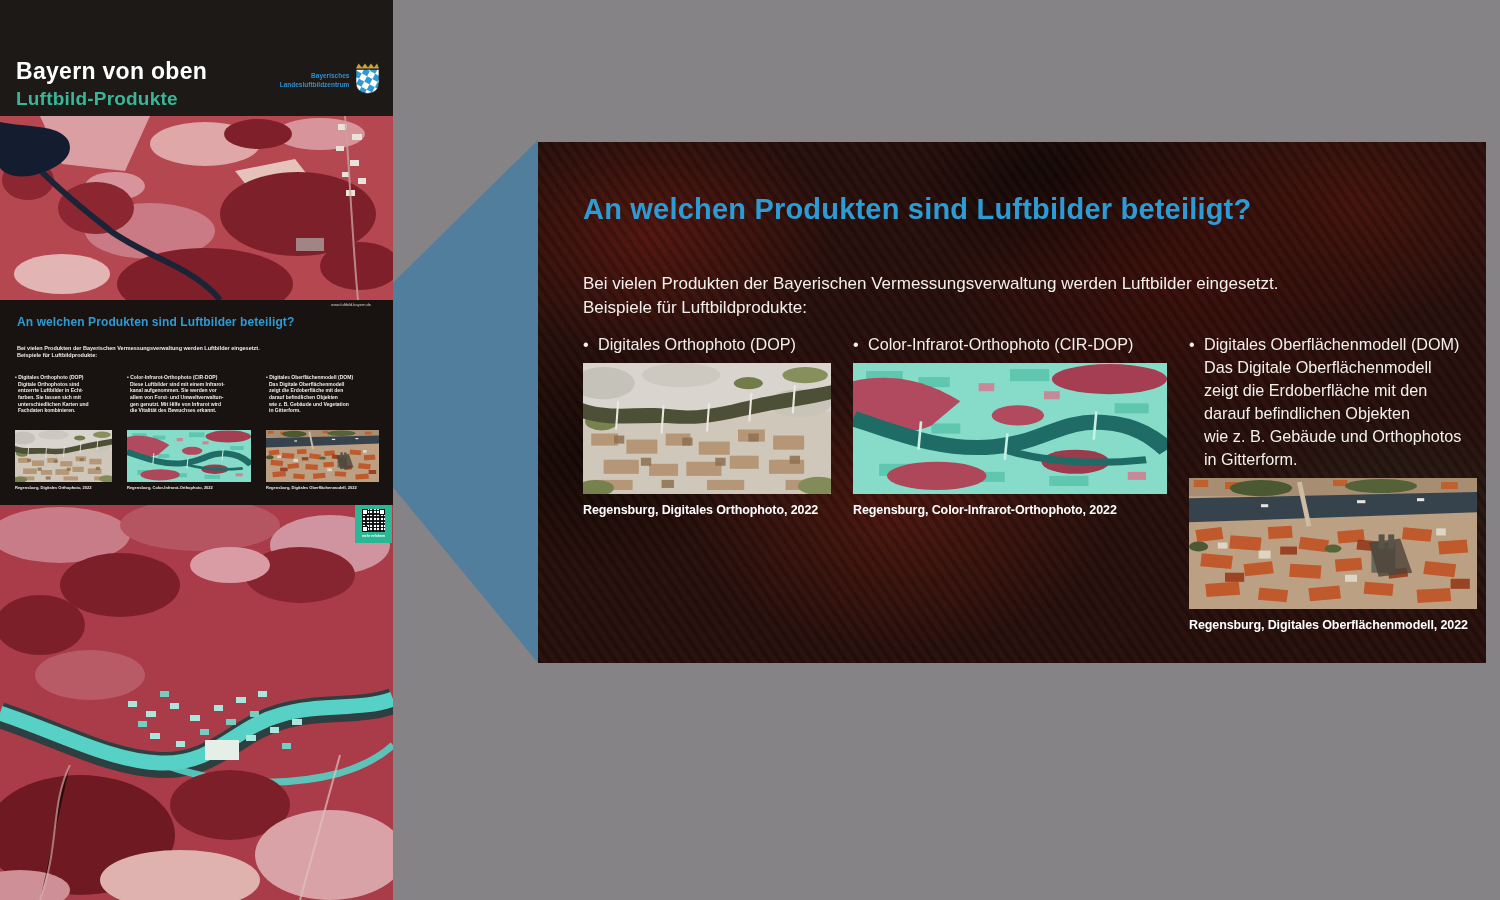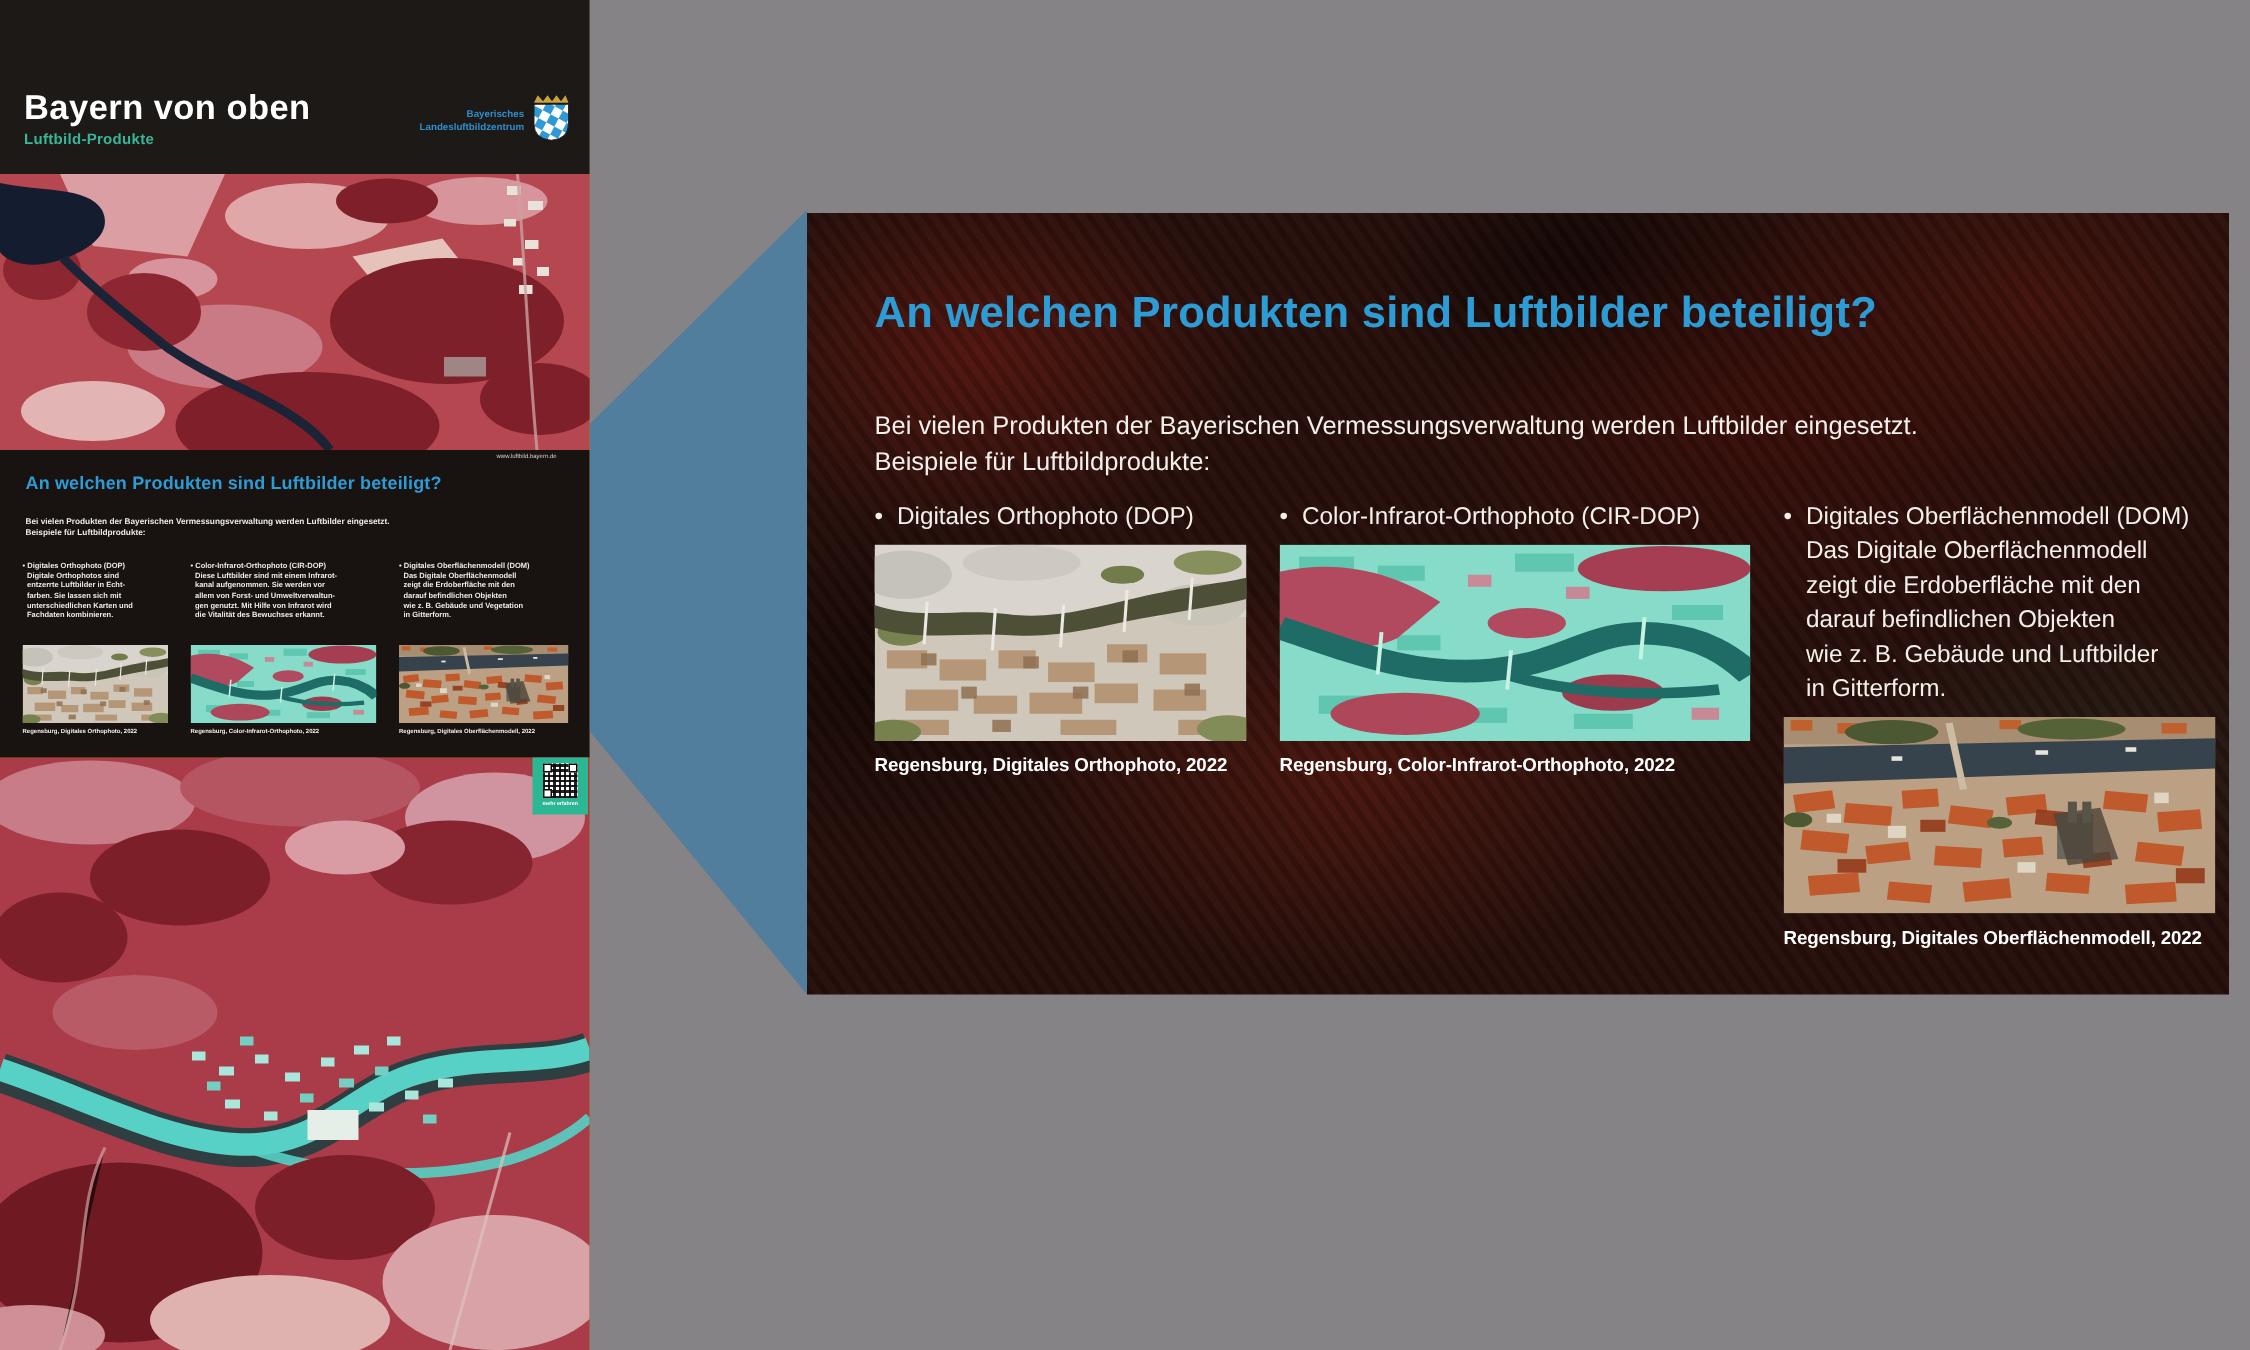--- a/index.html
+++ b/index.html
@@ -5,24 +5,24 @@
   html,body{margin:0;padding:0;}
   body{
     width:1500px;height:900px;position:relative;overflow:hidden;
     background:#858386;
     font-family:"Liberation Sans","DejaVu Sans",sans-serif;
     -webkit-font-smoothing:antialiased;
   }
   .pre{white-space:pre-line;}
 
   
-  .poster{position:absolute;left:0;top:0;width:393px;height:900px;background:#a16207;}
+  .poster{position:absolute;left:0;top:0;width:393px;height:900px;background:#3b82f6;}
   .poster-header{position:absolute;left:0;top:0;width:393px;height:116px;background:#1c1916;}
   .poster-title{position:absolute;left:16px;top:58px;font-size:23px;font-weight:800;color:#ffffff;letter-spacing:.3px;}
-  .poster-subtitle{position:absolute;left:16px;top:88px;font-size:10px;font-weight:700;color:#38b697;letter-spacing:.2px;}
+  .poster-subtitle{position:absolute;left:16px;top:88px;font-size:19px;font-weight:700;color:#38b697;letter-spacing:.2px;}
   .logo{position:absolute;right:10px;top:60px;width:130px;height:40px;}
   .logo-text{position:absolute;right:34px;top:12px;text-align:right;color:#2e8fd0;font-weight:700;}
   .logo-shield{position:absolute;right:2px;top:2px;width:27px;height:33px;}
 
   .s50{transform:scale(.5);transform-origin:0 0;width:200%;}
   .s50r{transform:scale(.5);transform-origin:100% 0;}
 
   .poster-img-top{position:absolute;left:0;top:116px;width:393px;height:184px;}
   .poster-img-bottom{position:absolute;left:0;top:505px;width:393px;height:395px;}
   .poster-img-top svg,.poster-img-bottom svg{display:block;width:100%;height:100%;}
@@ -473,21 +473,21 @@
       </div>
 
       <div class="col col3">
         <div class="item">
           <span class="dot"></span>
           <div class="itxt">
             <div>Digitales Oberflächenmodell (DOM)</div>
             <div class="pre">Das Digitale Oberflächenmodell
 zeigt die Erdoberfläche mit den
 darauf befindlichen Objekten
-wie z. B. Gebäude und Luftbilder
+wie z. B. Gebäude und Orthophotos
 in Gitterform.</div>
           </div>
         </div>
         <div class="pic">
           <svg viewBox="0 0 240 130" preserveAspectRatio="none">
               <use href="#art-dom"></use>
             </svg>
         </div>
         <div class="cap">Regensburg, Digitales Oberflächenmodell, 2022</div>
       </div>

